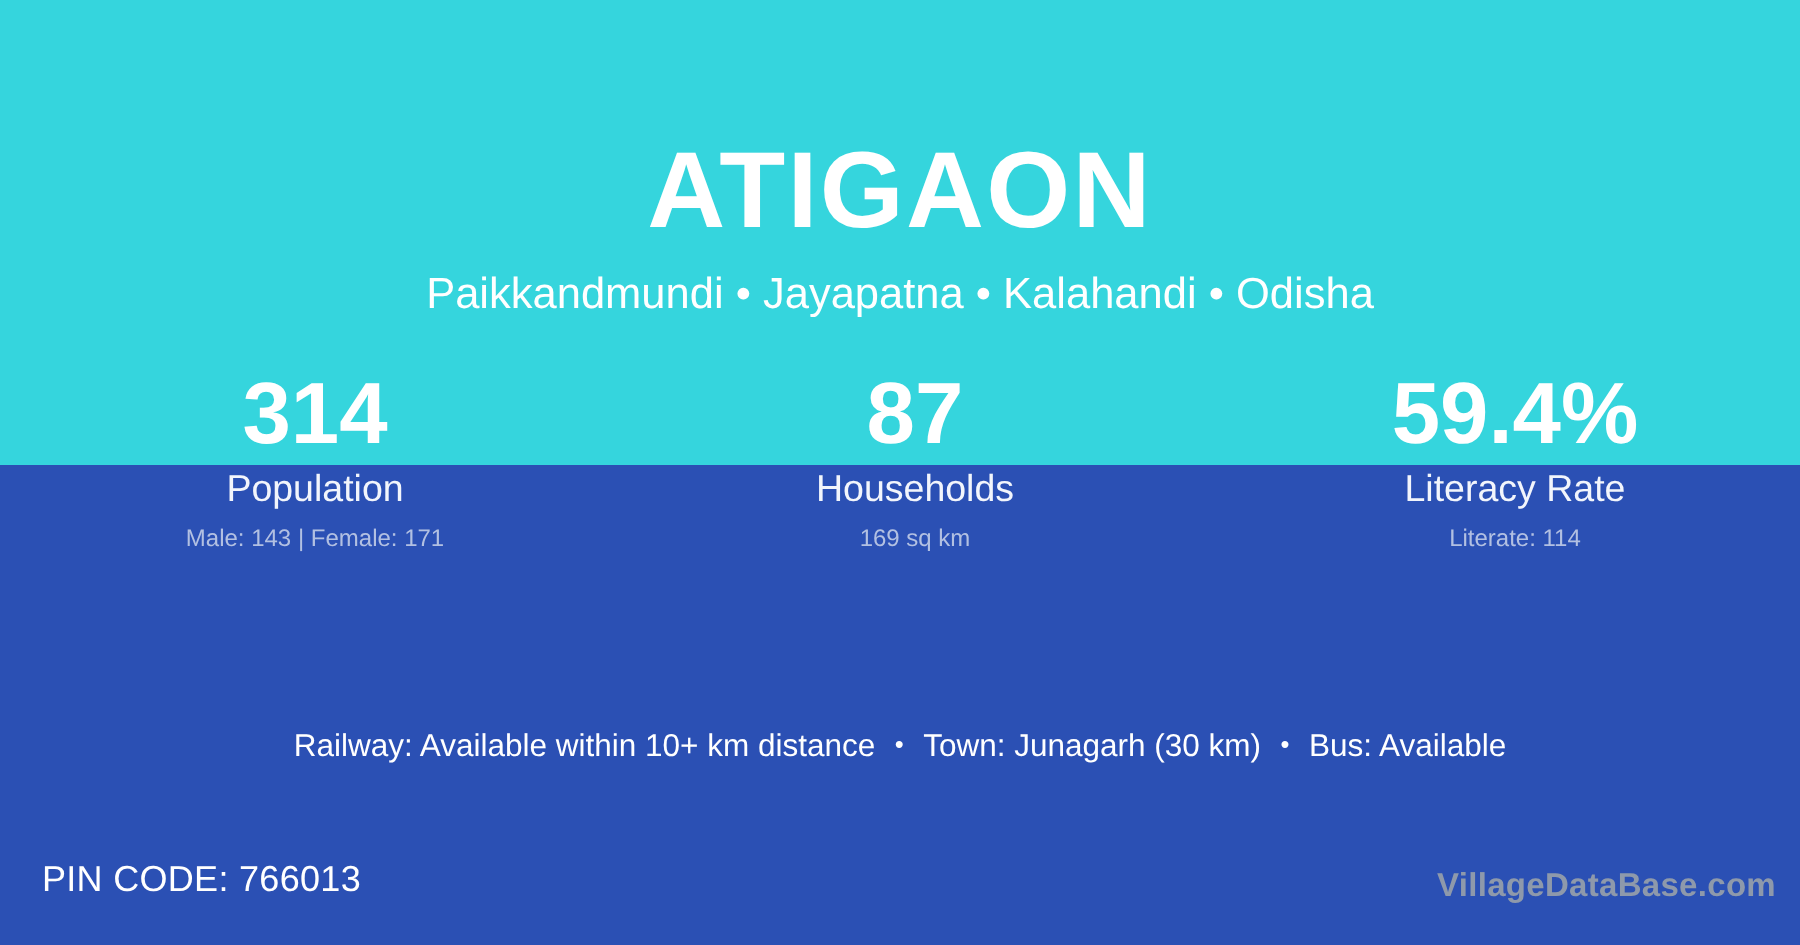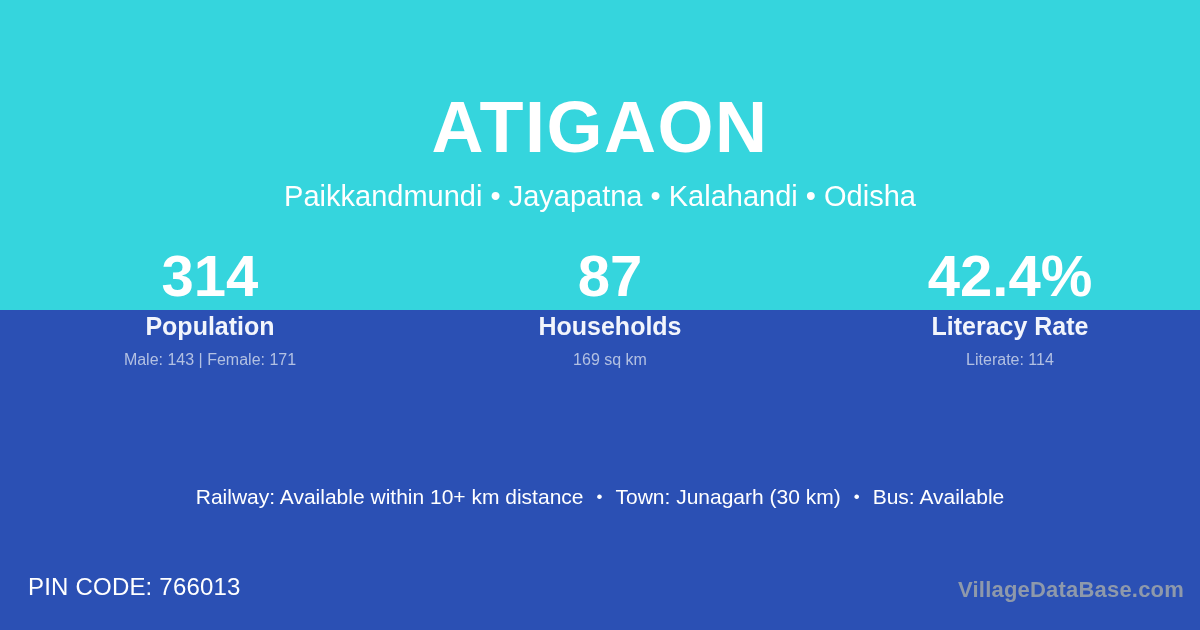--- a/index.html
+++ b/index.html
@@ -73,21 +73,21 @@
     font-size: 58px;
     line-height: 68px;
     font-weight: 700;
     color: #FFFFFF;
     letter-spacing: 0px;
   }
   .stat-label {
     margin-top: 0px;
     font-size: 25px;
     line-height: 32px;
-    font-weight: 700;
+    font-weight: 400;
     color: #F2F5FC;
   }
   .stat-sub {
     margin-top: 8px;
     font-size: 16px;
     line-height: 20px;
     font-weight: 400;
     color: #B2C0E2;
   }
   
@@ -158,21 +158,21 @@
       <div class="stat-sub">Male: 143 | Female: 171</div>
     </div>
 
     <div class="stat-cell">
       <div class="stat-value">87</div>
       <div class="stat-label">Households</div>
       <div class="stat-sub">169 sq km</div>
     </div>
 
     <div class="stat-cell">
-      <div class="stat-value">42.4%</div>
+      <div class="stat-value">59.4%</div>
       <div class="stat-label">Literacy Rate</div>
       <div class="stat-sub">Literate: 114</div>
     </div>
 
   </div>
 
   <div id="info-line"><span>Railway: Available within 10+ km distance</span><span class="info-sep">•</span><span>Town: Junagarh (30 km)</span><span class="info-sep">•</span><span>Bus: Available</span></div>
 
   <div id="footer">
     <div id="pin-code">PIN CODE: 766013</div>

